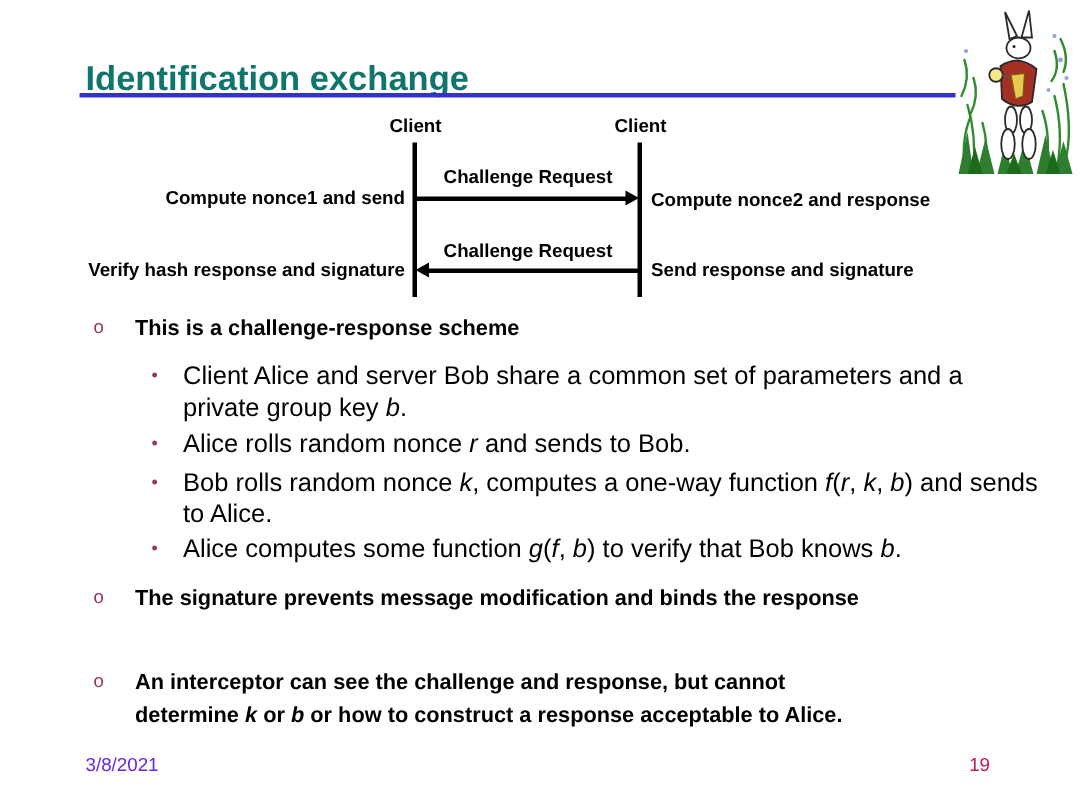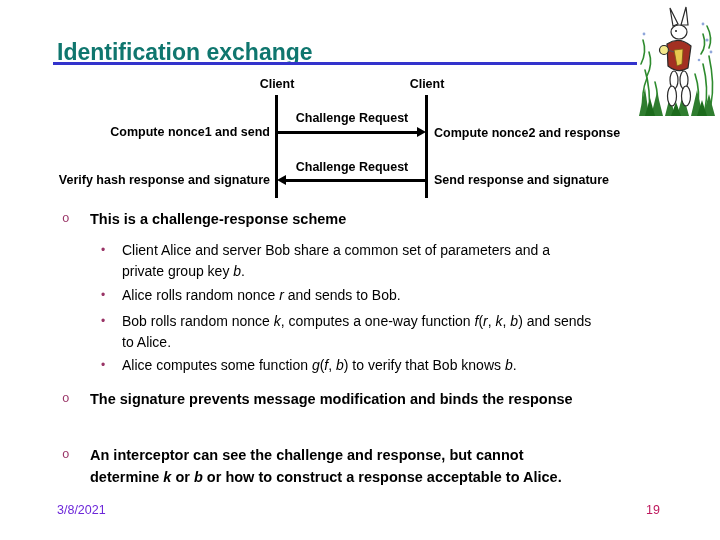--- a/index.html
+++ b/index.html
@@ -51,21 +51,21 @@
     position: absolute; left: 101px;
     font-size: 12px; color: #993366; line-height: 21px;
   }
   .lvl1-text {
     position: absolute; left: 90px;
     font-size: 14.5px; font-weight: bold; line-height: 22px;
     white-space: nowrap;
   }
   .sub-text {
     position: absolute; left: 122px;
-    font-size: 14px; font-weight: normal; line-height: 21px;
+    font-size: 17px; font-weight: normal; line-height: 21px;
     white-space: nowrap;
   }
 
   
   .footer-date {
     position: absolute; left: 57px; top: 503px;
     font-size: 12.5px; color: #6d28d9;
   }
   .footer-page {
     position: absolute; left: 630px; top: 503px; width: 30px;

